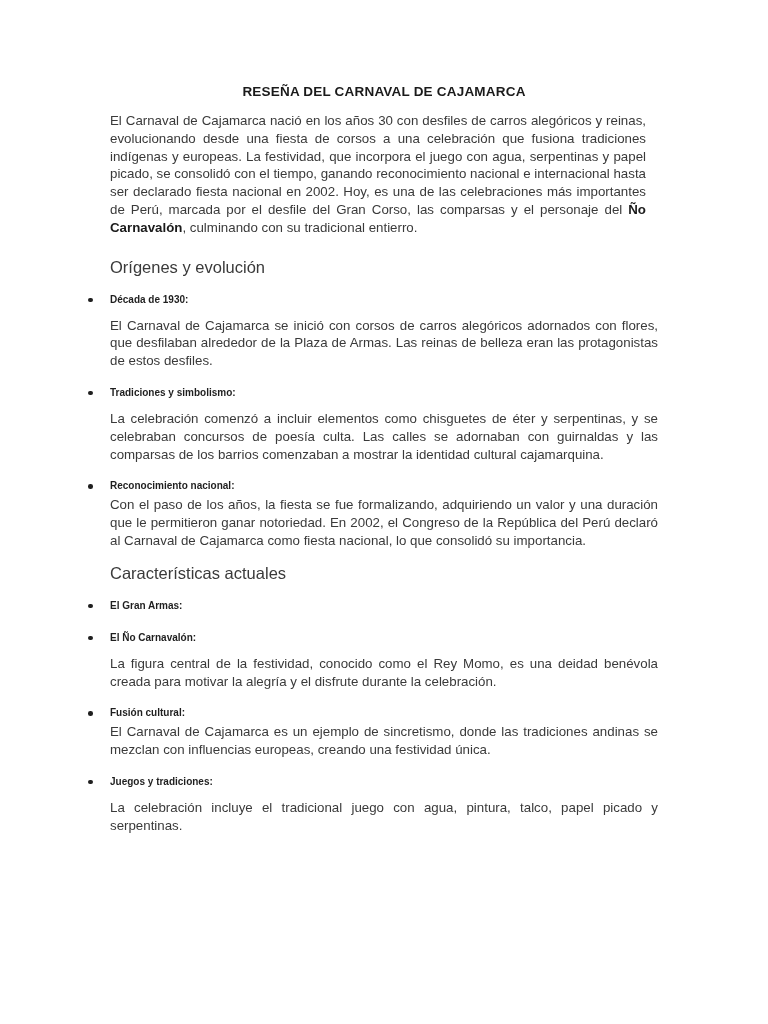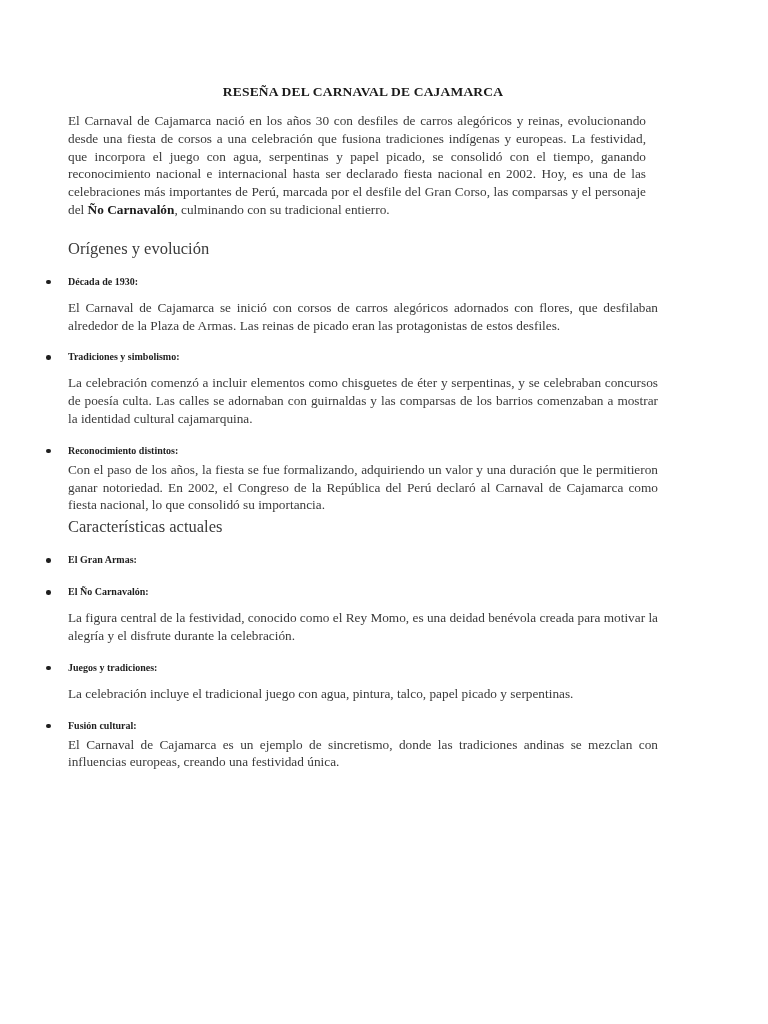--- a/index.html
+++ b/index.html
@@ -7,23 +7,23 @@
     --title-color:#1a1a1a;
     --body-color:#3a3a3a;
     --label-color:#1f1f1f;
     --scrollbar-color:#3a7dd1;
   }
   html,body{margin:0;padding:0;background:#ffffff;}
   .page{
     position:relative;
     width:768px;height:968px;
     box-sizing:border-box;
-    padding:84px 110px 0 68px;
+    padding:84px 110px 0 110px;
     background:var(--page-bg);
-    font-family:Liberation Serif, serif;
+    font-family:Liberation Sans, sans-serif;
     color:var(--body-color);
     overflow:hidden;
   }
   .doc-title{
     font-weight:bold;
     font-size:13.5px;
     line-height:16px;
     text-align:center;
     letter-spacing:0.2px;
     color:var(--title-color);
@@ -34,21 +34,21 @@
     line-height:17.8px;
     text-align:justify;
   }
   .intro .b{font-weight:bold;color:var(--title-color);}
   .section-heading{
     font-size:16.5px;
     line-height:20px;
     margin-top:20px;
     color:var(--body-color);
   }
-  .section-heading.tight-top{margin-top:3px;}
+  .section-heading.tight-top{margin-top:13px;}
   .bullet-item{position:relative;margin-top:14px;}
   .bullet-item .dot{
     position:absolute;
     left:-22px;top:7px;
     width:4.5px;height:4.5px;
     border-radius:50%;
     background:var(--label-color);
   }
   .item-label{
     font-weight:bold;
@@ -79,48 +79,48 @@
 <div class="page">
   <div class="doc-title">RESEÑA DEL CARNAVAL DE CAJAMARCA</div>
 
   <p class="intro"><span>El Carnaval de Cajamarca nació en los años 30 con desfiles de carros alegóricos y reinas, evolucionando desde una fiesta de corsos a una celebración que fusiona tradiciones indígenas y europeas. La festividad, que incorpora el juego con agua, serpentinas y papel picado, se consolidó con el tiempo, ganando reconocimiento nacional e internacional hasta ser declarado fiesta nacional en 2002. Hoy, es una de las celebraciones más importantes de Perú, marcada por el desfile del Gran Corso, las comparsas y el personaje del </span><span class="b">Ño Carnavalón</span><span>, culminando con su tradicional entierro.</span></p>
 
   <div id="doc-body">
       <div class="section-heading">Orígenes y evolución</div>
       <div class="bullet-item">
         <span class="dot"></span>
         <div class="item-label">Década de 1930:</div>
-        <p class="item-text">El Carnaval de Cajamarca se inició con corsos de carros alegóricos adornados con flores, que desfilaban alrededor de la Plaza de Armas. Las reinas de picado eran las protagonistas de estos desfiles.</p>
+        <p class="item-text">El Carnaval de Cajamarca se inició con corsos de carros alegóricos adornados con flores, que desfilaban alrededor de la Plaza de Armas. Las reinas de belleza eran las protagonistas de estos desfiles.</p>
       </div>
       <div class="bullet-item">
         <span class="dot"></span>
         <div class="item-label">Tradiciones y simbolismo:</div>
         <p class="item-text">La celebración comenzó a incluir elementos como chisguetes de éter y serpentinas, y se celebraban concursos de poesía culta. Las calles se adornaban con guirnaldas y las comparsas de los barrios comenzaban a mostrar la identidad cultural cajamarquina.</p>
       </div>
       <div class="bullet-item tight">
         <span class="dot"></span>
-        <div class="item-label">Reconocimiento distintos:</div>
+        <div class="item-label">Reconocimiento nacional:</div>
         <p class="item-text">Con el paso de los años, la fiesta se fue formalizando, adquiriendo un valor y una duración que le permitieron ganar notoriedad. En 2002, el Congreso de la República del Perú declaró al Carnaval de Cajamarca como fiesta nacional, lo que consolidó su importancia.</p>
       </div>
       <div class="section-heading tight-top">Características actuales</div>
       <div class="bullet-item">
         <span class="dot"></span>
         <div class="item-label">El Gran Armas:</div>
       </div>
       <div class="bullet-item">
         <span class="dot"></span>
         <div class="item-label">El Ño Carnavalón:</div>
         <p class="item-text">La figura central de la festividad, conocido como el Rey Momo, es una deidad benévola creada para motivar la alegría y el disfrute durante la celebración.</p>
       </div>
+      <div class="bullet-item tight">
+        <span class="dot"></span>
+        <div class="item-label">Fusión cultural:</div>
+        <p class="item-text">El Carnaval de Cajamarca es un ejemplo de sincretismo, donde las tradiciones andinas se mezclan con influencias europeas, creando una festividad única.</p>
+      </div>
       <div class="bullet-item">
         <span class="dot"></span>
         <div class="item-label">Juegos y tradiciones:</div>
         <p class="item-text">La celebración incluye el tradicional juego con agua, pintura, talco, papel picado y serpentinas.</p>
-      </div>
-      <div class="bullet-item tight">
-        <span class="dot"></span>
-        <div class="item-label">Fusión cultural:</div>
-        <p class="item-text">El Carnaval de Cajamarca es un ejemplo de sincretismo, donde las tradiciones andinas se mezclan con influencias europeas, creando una festividad única.</p>
       </div>
     </div>
 
   <div class="hscrollbar"></div>
 </div>
 
 </body></html>

